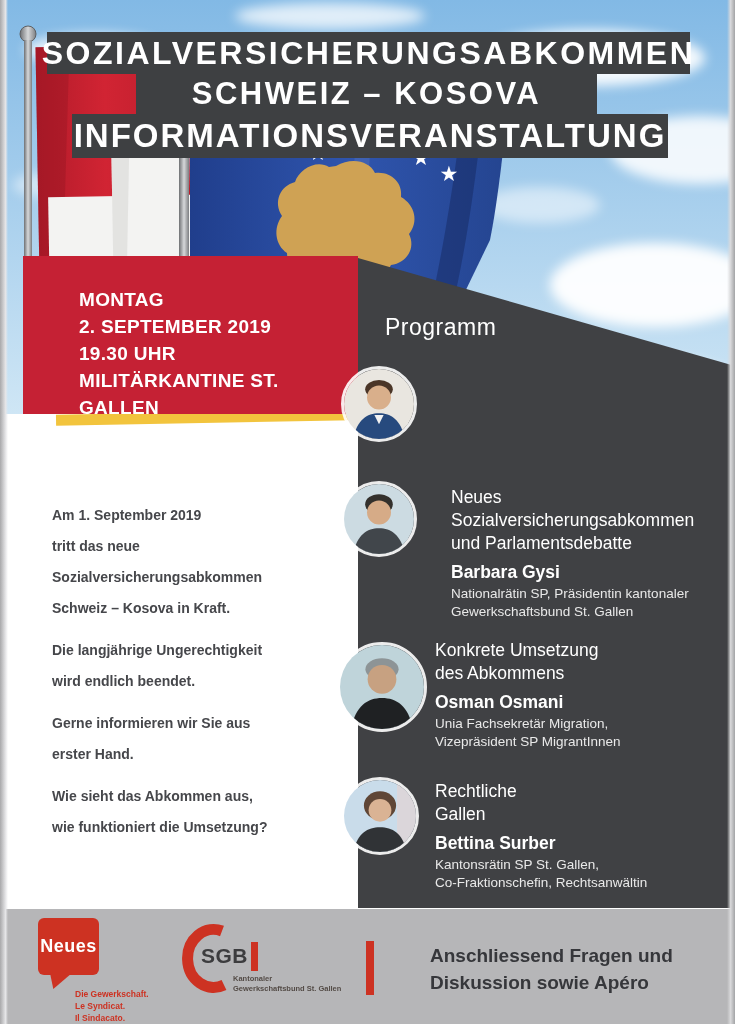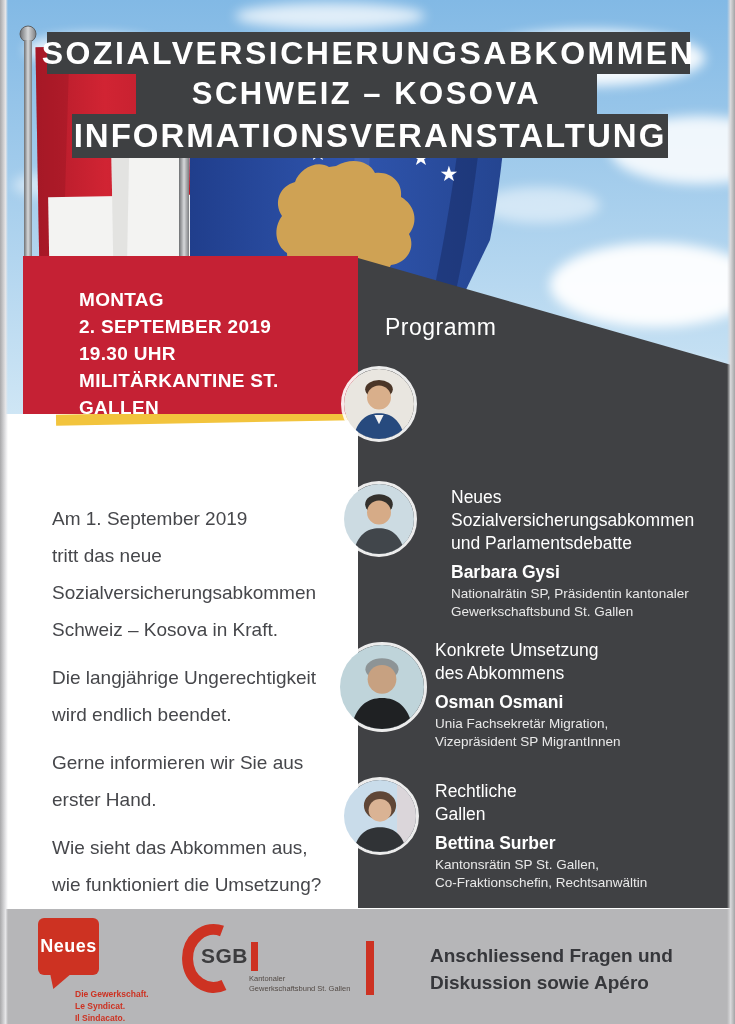--- a/index.html
+++ b/index.html
@@ -28,21 +28,21 @@
 
   
   .event-block{left:23px;top:256px;width:335px;height:158px;background:var(--red);z-index:4;}
   .event-text{position:absolute;left:24px;top:30px;color:#fff;font-weight:800;
     font-size:19px;line-height:27px;letter-spacing:.3px;margin-left:32px;}
   .yellow-strip{left:56px;top:412px;width:296px;height:11px;background:var(--yellow);
     transform:rotate(-1.1deg);z-index:3;}
 
   
   .intro{left:52px;top:500px;width:320px;z-index:4;color:var(--text-dark);}
-  .intro p{margin:0 0 11px 0;font-size:19px;line-height:37px;font-weight:400;}
+  .intro p{margin:0 0 11px 0;font-size:14px;line-height:31px;font-weight:700;}
 
   
   .panel-bg{left:358px;top:258px;width:377px;height:650px;background:var(--panel-dark);
     clip-path:polygon(0% 0%,100% 16.6%,100% 100%,0% 100%);z-index:4;}
   .program-heading{left:385px;top:314px;z-index:6;color:#fff;font-size:23px;
     font-weight:500;letter-spacing:.5px;}
   .speaker-text{z-index:6;width:268px;color:#fff;}
   .speaker-topic{font-size:17.5px;line-height:23px;font-weight:500;}
   .speaker-name{font-size:17.5px;line-height:22px;font-weight:800;margin-top:6px;}
   .speaker-role{font-size:13.5px;line-height:17.5px;font-weight:400;color:#e9e9e9;margin-top:2px;}
@@ -57,21 +57,21 @@
   .unia-box span{color:#fff;font-weight:800;font-size:18px;letter-spacing:.5px;}
   .unia-tail{position:absolute;left:50px;top:64px;width:22px;height:16px;background:var(--logo-red);
     clip-path:polygon(0 0,100% 0,15% 100%);}
   .unia-tagline{position:absolute;left:75px;top:79px;font-size:8.5px;line-height:12px;
     font-weight:700;color:var(--logo-red);}
   .sgb-crescent{position:absolute;left:176px;top:14px;}
   .sgb-text{position:absolute;left:201px;top:35px;font-size:21px;font-weight:800;
     color:#3c3c3e;letter-spacing:.5px;}
   .sgb-bar{position:absolute;left:251px;top:33px;width:7px;height:29px;background:var(--logo-red);}
   .sgb-sub{position:absolute;left:233px;top:65px;font-size:7.5px;line-height:10px;
-    font-weight:400;color:#534b46;margin-left:16px;}
+    font-weight:700;color:#534b46;}
   .sep-bar{position:absolute;left:366px;top:32px;width:8px;height:54px;background:var(--logo-red);}
   .footer-note{position:absolute;left:430px;top:33px;font-size:19px;line-height:27px;
     font-weight:800;color:#36373b;}
 
   
   .edge-left{left:0;top:0;width:8px;height:1024px;z-index:9;
     background:linear-gradient(90deg,#a8a8aa,#e6e6e8 70%,rgba(255,255,255,0));}
   .edge-right{left:727px;top:0;width:8px;height:1024px;z-index:9;
     background:linear-gradient(270deg,#a2a3a5,#d9d9db 55%,rgba(255,255,255,0));}
 </style>

